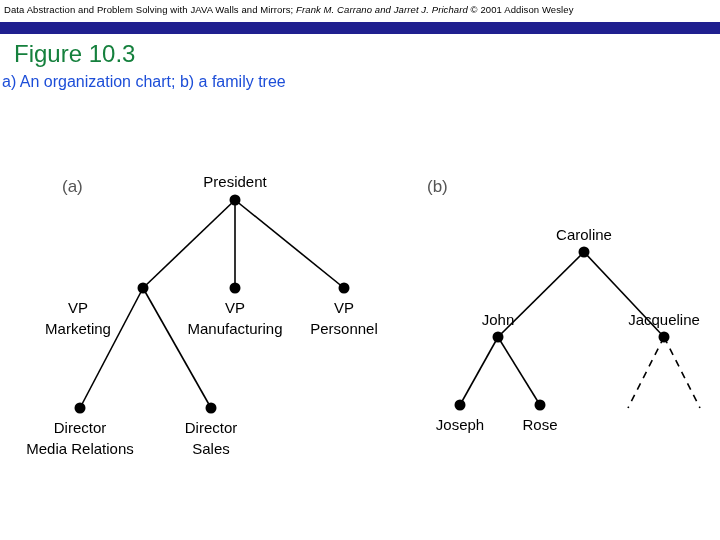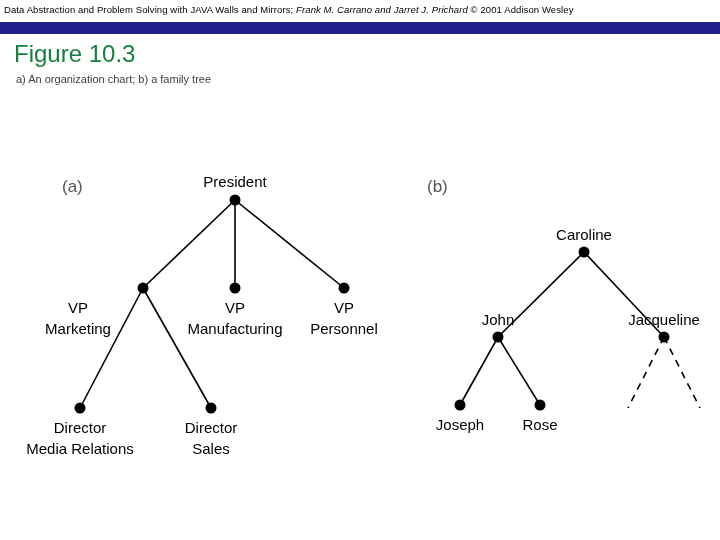--- a/index.html
+++ b/index.html
@@ -47,24 +47,24 @@
     position: absolute;
     left: 14px;
     top: 40px;
     font-size: 24px;
     color: #15803d;
     font-weight: normal;
     letter-spacing: 0px;
   }
   .subtitle {
     position: absolute;
-    left: 16px;
+    left: 2px;
     top: 73px;
-    font-size: 11px;
-    color: #404040;
+    font-size: 16px;
+    color: #1d4ed8;
   }
   .figure-area {
     position: absolute;
     left: 0;
     top: 130px;
     width: 720px;
     height: 380px;
   }
   svg.diagram {
     position: absolute;

